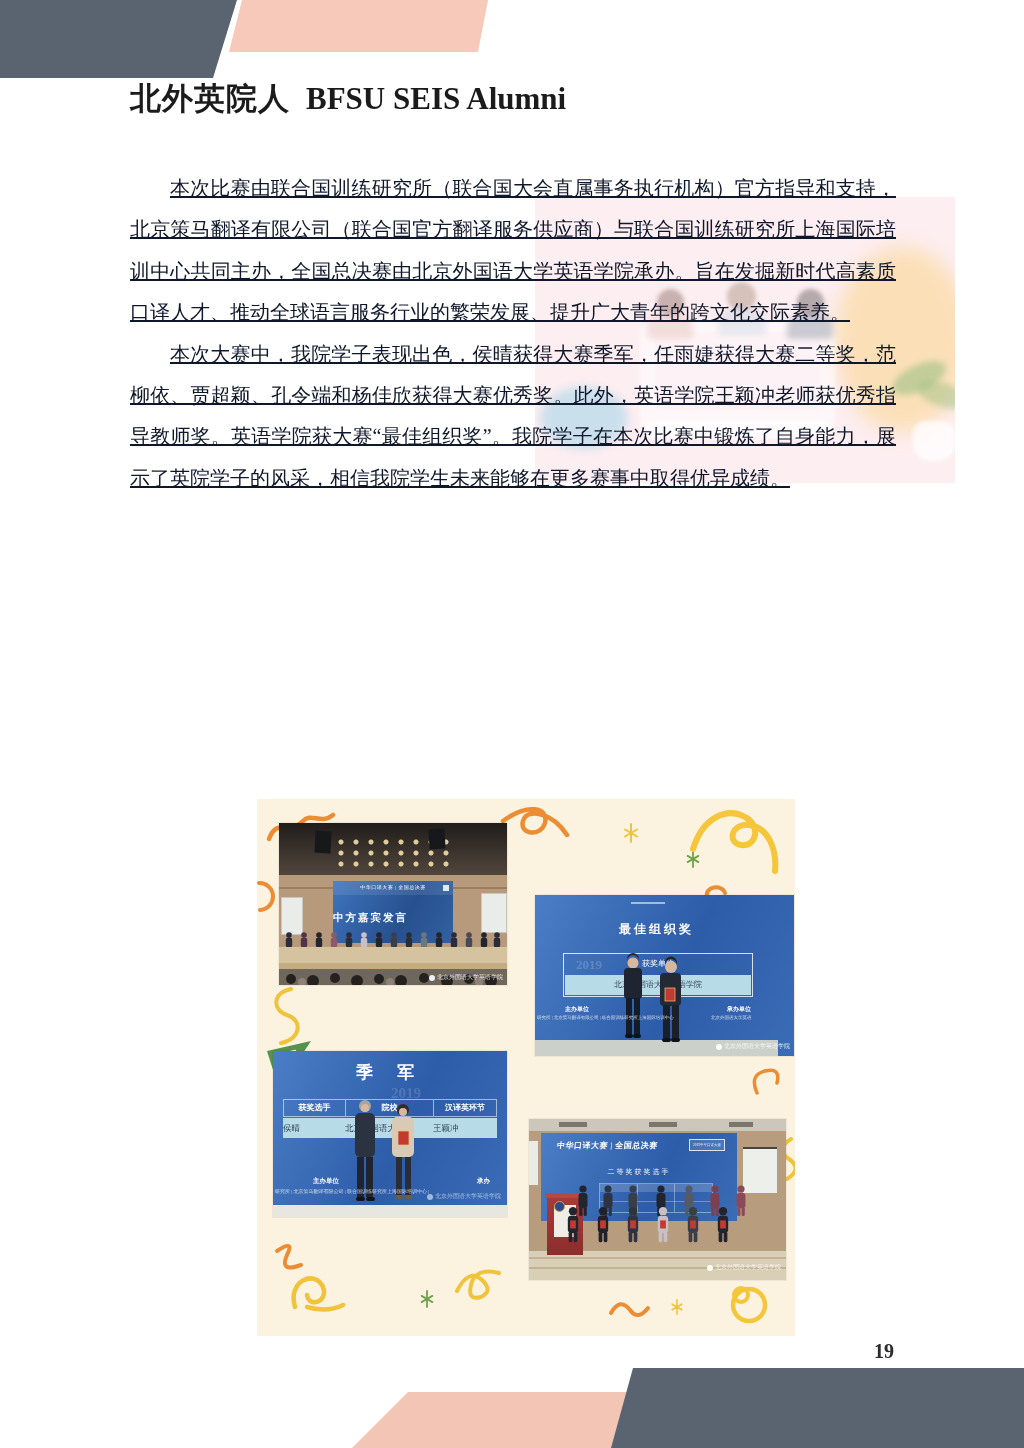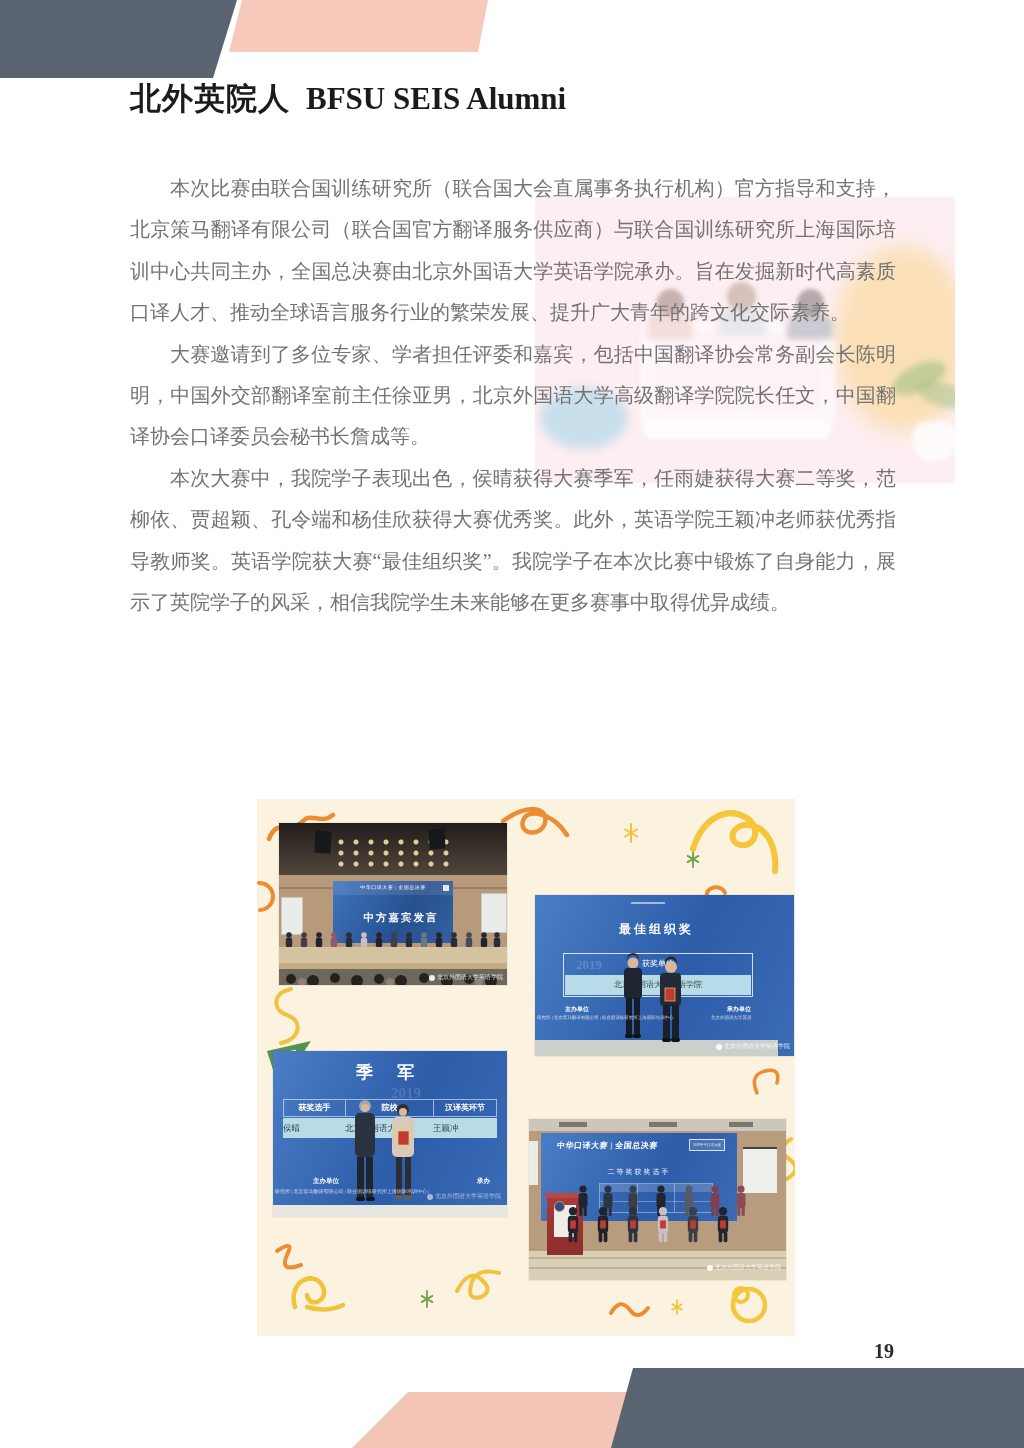--- a/index.html
+++ b/index.html
@@ -29,21 +29,21 @@
   .b-sh{border-radius:50% 50% 10% 10%;filter:blur(3px);}
   .b-s1{left:112px;top:116px;width:46px;height:26px;background:rgba(225,175,165,.35);}
   .b-s2{left:183px;top:110px;width:48px;height:28px;background:rgba(190,205,220,.35);}
   .b-s3{left:252px;top:116px;width:46px;height:26px;background:rgba(110,120,140,.35);}
 
   
   #page-title{position:absolute;left:130px;top:78px;z-index:2;font-weight:bold;
               font-size:31px;color:#1b1b1b;letter-spacing:1px;white-space:nowrap;}
   #page-title .en{margin-left:16px;letter-spacing:0;}
   #article{position:absolute;left:130px;top:168px;width:766px;z-index:2;
-           font-size:20px;line-height:41.4px;color:#737373;text-align:justify;}
+           font-size:20px;line-height:41.4px;color:#0f172a;text-align:justify;text-decoration:underline;}
   #article p{margin:0;text-indent:2em;}
 
   
   #gallery{position:absolute;left:257px;top:799px;width:538px;height:537px;
            background:#fcf2e0;z-index:1;}
   #doodles{position:absolute;left:0;top:0;width:538px;height:537px;}
   .photo{position:absolute;overflow:hidden;background:#2f62ad;box-shadow:0 0 0 1px rgba(0,0,0,.05);}
   .bluebg{position:absolute;left:0;top:0;right:0;bottom:0;
           background:linear-gradient(115deg,#4a7ec6 0%,#2d5ca8 55%,#3b6cb6 100%);}
   .wm{position:absolute;font-size:6px;color:rgba(255,255,255,.85);white-space:nowrap;}
@@ -64,21 +64,21 @@
   .ph1-trim{position:absolute;left:0;top:64px;width:228px;height:2px;background:#9a7e60;}
   .ph1-screen{position:absolute;background:#e9ece8;border:1px solid #c8c8c2;}
   .ph1-sc-l{left:2px;top:74px;width:20px;height:36px;}
   .ph1-sc-r{left:202px;top:70px;width:24px;height:38px;}
   .ph1-backdrop{position:absolute;left:54px;top:58px;width:120px;height:62px;
      background:linear-gradient(120deg,#3e74bd,#27508f 60%,#33619f);}
   .ph1-bd-head{position:absolute;left:0;top:0;width:120px;height:14px;
      background:rgba(255,255,255,.10);color:#fff;font-size:5px;line-height:14px;
      text-align:center;white-space:nowrap;overflow:hidden;letter-spacing:.5px;}
   .ph1-bd-logo{position:absolute;right:4px;top:4px;width:6px;height:6px;background:rgba(255,255,255,.85);}
-  .ph1-bd-title{position:absolute;left:0;top:30px;width:136px;text-align:center;
+  .ph1-bd-title{position:absolute;left:0;top:30px;width:136px;
      color:#ffffff;font-size:10.5px;font-weight:bold;letter-spacing:2px;font-family:Liberation Serif, serif;}
   .ph1-stage{position:absolute;left:0;top:124px;width:228px;height:16px;background:#d5c3a0;}
   .ph1-front{position:absolute;left:0;top:140px;width:228px;height:8px;background:#c3ac82;}
   .ph1-aud{position:absolute;left:0;top:146px;width:228px;height:16px;background:#6f665c;}
 
   
   #photo2{left:278px;top:96px;width:243px;height:161px;padding-left:16px;}
   .ph2-floor{position:absolute;left:0;bottom:0;width:243px;height:16px;background:#ccd0cb;}
   .ph2-dash{position:absolute;left:96px;top:7px;width:34px;height:2px;background:rgba(255,255,255,.55);}
   .ph2-title{position:absolute;left:0;top:26px;width:243px;text-align:center;color:#fff;
@@ -190,21 +190,20 @@
   <div class="abs b-leaf2" style="border-radius:50%;"></div>
   <div class="abs b-pot"></div>
 </div>
 
 <div id="page-title">
   <span class="zh">北外英院人</span><span class="en">BFSU SEIS Alumni</span>
 </div>
 
 <div id="article">
   <p>本次比赛由联合国训练研究所（联合国大会直属事务执行机构）官方指导和支持，北京策马翻译有限公司（联合国官方翻译服务供应商）与联合国训练研究所上海国际培训中心共同主办，全国总决赛由北京外国语大学英语学院承办。旨在发掘新时代高素质口译人才、推动全球语言服务行业的繁荣发展、提升广大青年的跨文化交际素养。</p>
-  <p>大赛邀请到了多位专家、学者担任评委和嘉宾，包括中国翻译协会常务副会长陈明明，中国外交部翻译室前主任徐亚男，北京外国语大学高级翻译学院院长任文，中国翻译协会口译委员会秘书长詹成等。</p>
   <p>本次大赛中，我院学子表现出色，侯晴获得大赛季军，任雨婕获得大赛二等奖，范柳依、贾超颖、孔令端和杨佳欣获得大赛优秀奖。此外，英语学院王颖冲老师获优秀指导教师奖。英语学院获大赛“最佳组织奖”。我院学子在本次比赛中锻炼了自身能力，展示了英院学子的风采，相信我院学生未来能够在更多赛事中取得优异成绩。</p>
 </div>
 
 <div id="gallery">
 
   <svg id="doodles" viewBox="0 0 538 537">
     <g fill="none" stroke-linecap="round">
       <path d="M12,40 C20,18 34,36 46,22 C54,13 64,26 76,16" stroke="#ec8c33" stroke-width="4.5"></path>
       <path d="M246,22 C270,4 292,8 288,24 C284,38 262,36 266,22 C270,8 296,14 310,36" stroke="#ec8c33" stroke-width="4.5"></path>
       <use href="#star6" x="0" y="0" transform="translate(374,34)" stroke="#f0c33c" stroke-width="2"></use>

